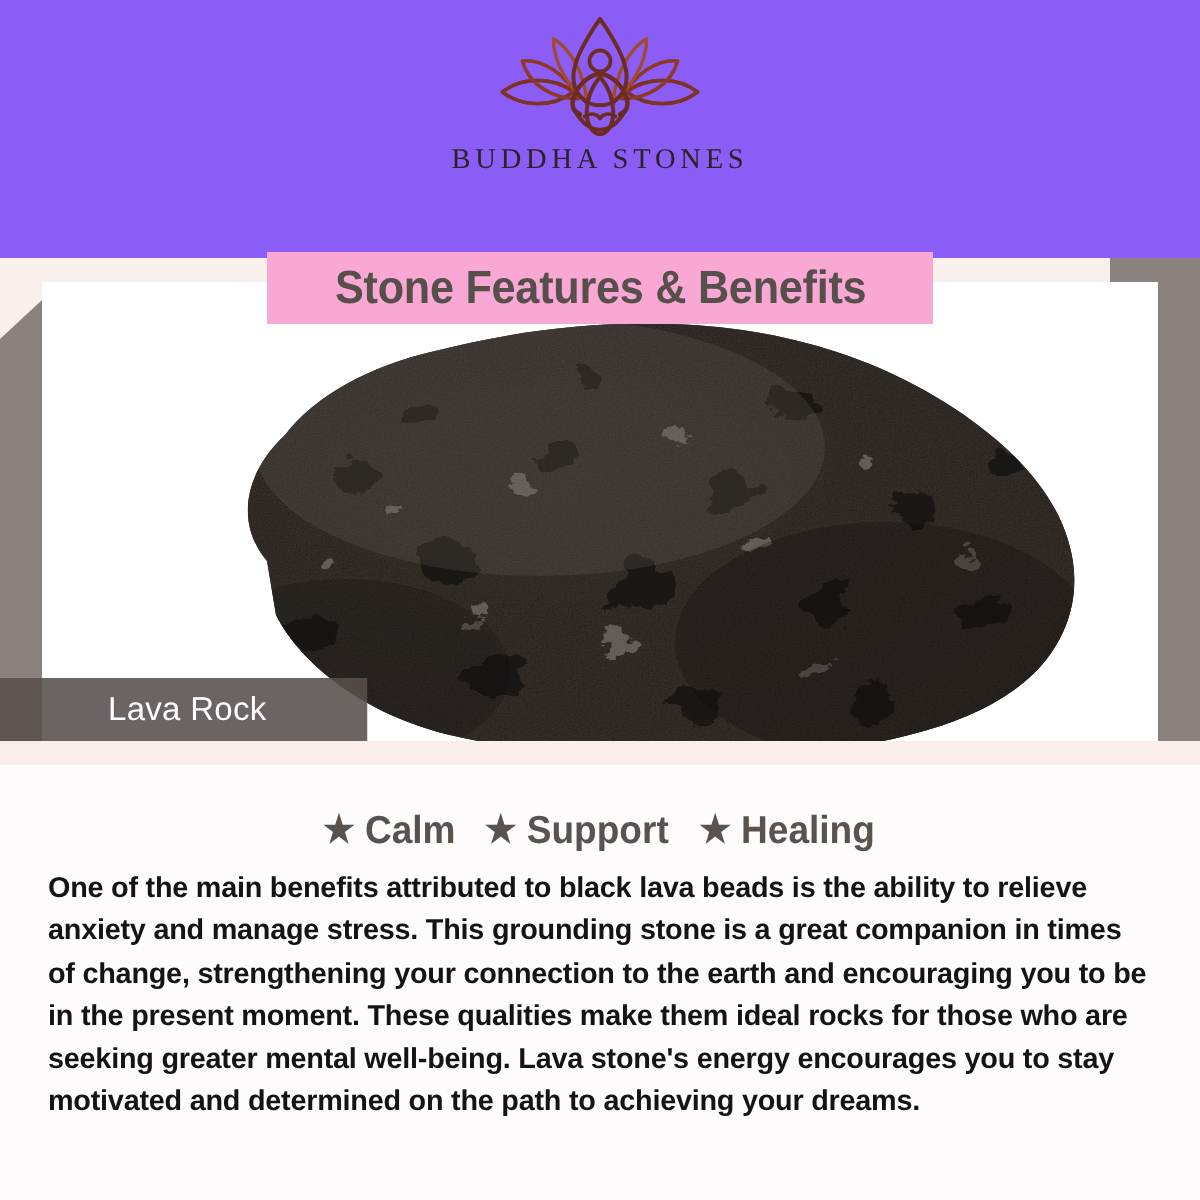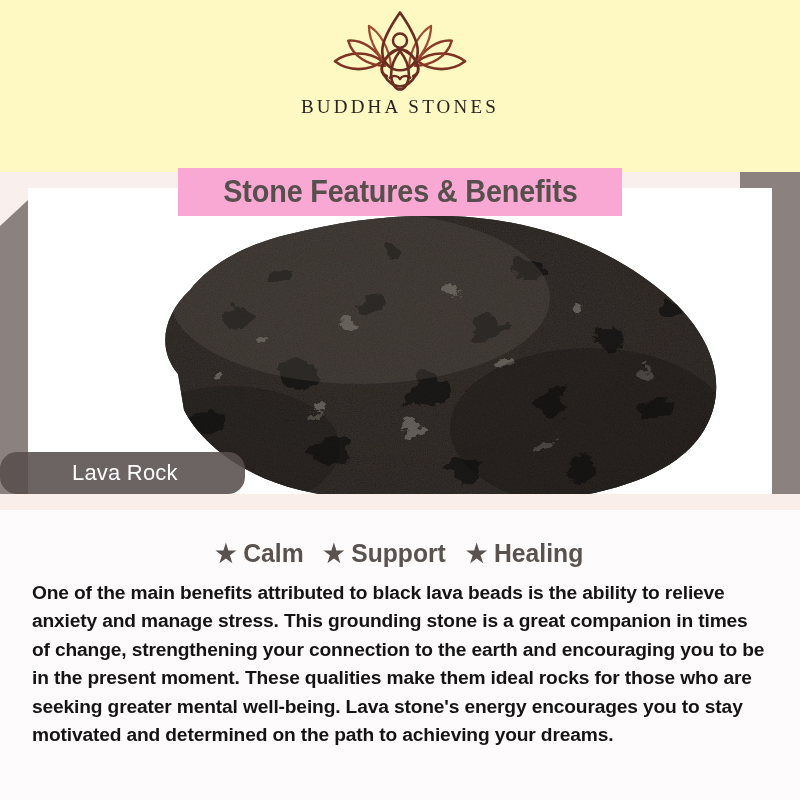--- a/index.html
+++ b/index.html
@@ -70,21 +70,21 @@
     z-index: 2;
   }
 
   
   .header {
     position: absolute;
     left: -28px;
     right: -28px;
     top: -28px;
     height: 172px;
-    background: #fef9c3;
+    background: #8b5cf6;
     z-index: 3;
   }
   .logo-wrap {
     position: absolute;
     top: 8px;
     left: 0;
     right: 0;
     display: flex;
     flex-direction: column;
     align-items: center;
@@ -148,21 +148,20 @@
     position: absolute;
     left: -28px;
     top: 424px;
     width: 245px;
     height: 42px;
     background: rgba(88, 79, 76, 0.88);
     clip-path: polygon(0 0, 100% 0, 100% 100%, 0 100%);
     display: flex;
     align-items: center;
     z-index: 5;
-    border-radius: 17px;
   }
   .caption-text {
     margin-left: 72px;
     color: #ffffff;
     font-size: 22px;
     font-weight: 400;
     letter-spacing: 0.2px;
   }
 
   .pink-strip {

